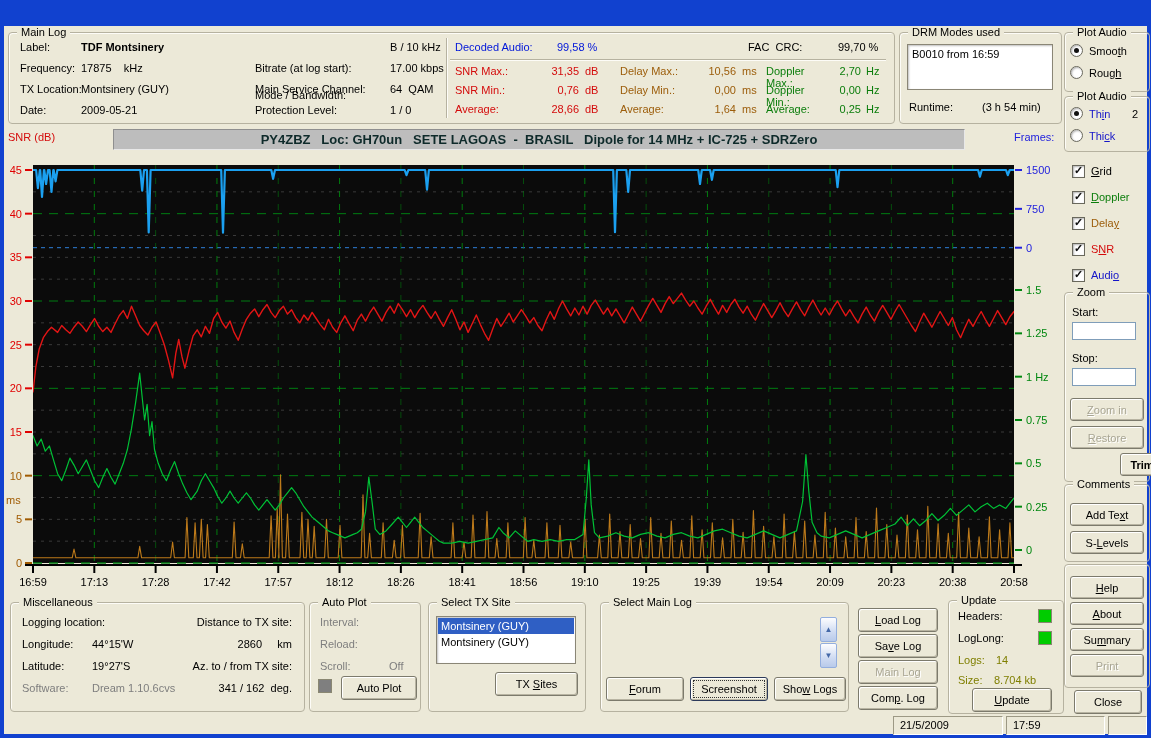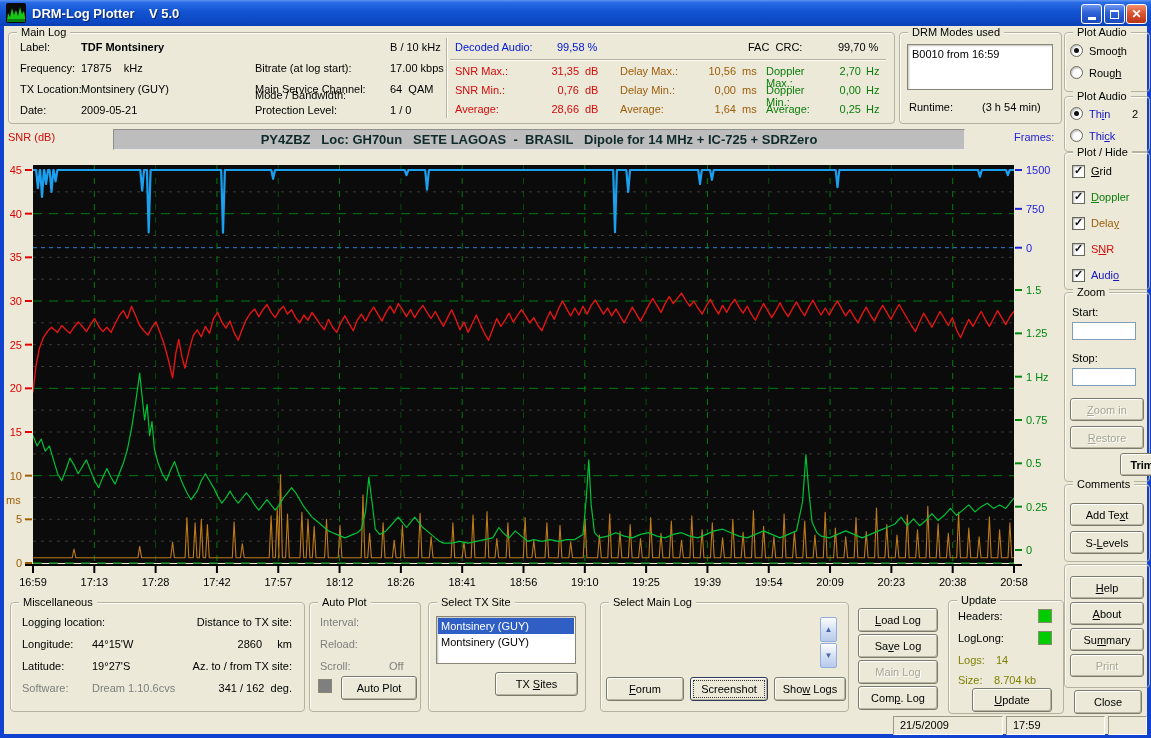--- a/index.html
+++ b/index.html
@@ -38,39 +38,20 @@
   .chart-header{position:absolute;left:113px;top:129px;width:852px;height:21px;background:#bdbdbd;border:1px solid;border-color:#8f8f8f #e8e8e8 #e8e8e8 #8f8f8f;box-sizing:border-box;text-align:center;font-weight:bold;font-size:13px;color:#0e2a2a;line-height:19px;white-space:pre;}
   .sp{position:absolute;top:716px;height:19px;border:1px solid;border-color:#9c9884 #ffffff #ffffff #9c9884;padding:2px 6px;box-sizing:border-box;background:#ECE9D8;white-space:pre;}
   u{text-decoration:underline;}
 </style>
 </head>
 <body>
 
 <div class="window">
   <div class="bg"></div>
 
-  <div class="titlebar">
-    <span style="display:inline-block;width:20px;height:20px;">
-      <svg width="20" height="20">
-          <rect width="20" height="20" rx="2" fill="#0a0a0a"></rect>
-          <path d="M1 18 L2 10 4 14 6 5 8 12 10 7 12 13 14 4 16 11 18 8 19 14 19 19 1 19 Z" fill="#17c517"></path>
-          <path d="M1 19 L19 19 19 16 1 16 Z" fill="#0b7d0b"></path>
-        </svg>
-    </span>
-    <span class="title">DRM-Log Plotter    V 5.0</span>
-    <div class="wbtn blue" style="left:1081px;">
-        <span class="glyph-min"></span>
-      </div>
-    <div class="wbtn blue" style="left:1104px;">
-        <span class="glyph-max"></span>
-      </div>
-    <div class="wbtn red" style="left:1126px;">
-        <span>✕</span>
-      </div>
-  </div>
 
   <div class="gb" style="left:8px;top:32px;width:885px;height:90px;">
     <span class="lg">Main Log</span>
   </div>
   <span class="lbl" style="left:20px;top:41px;">Label:</span>
   <span class="lbl" style="left:81px;top:41px;font-weight:bold;">TDF Montsinery</span>
   <span class="lbl" style="left:20px;top:62px;">Frequency:</span>
   <span class="lbl" style="left:81px;top:62px;">17875    kHz</span>
   <span class="lbl" style="left:20px;top:83px;">TX Location:</span>
   <span class="lbl" style="left:81px;top:83px;">Montsinery (GUY)</span>
@@ -154,23 +135,20 @@
   <div class="abs" style="left:1070px;top:107px;width:74px;height:16px;">
     <span class="radio on"></span>
     <span class="lbl" style="left: 19px; top: 1px; color: rgb(20, 20, 200);">Th<u>i</u>n</span>
     <span class="lbl" style="left:62px;top:1px;color:#000;">2</span>
   </div>
   <div class="abs" style="left:1070px;top:129px;width:74px;height:16px;">
     <span class="radio"></span>
     <span class="lbl" style="left: 19px; top: 1px; color: rgb(20, 20, 200);">Thi<u>c</u>k</span>
   </div>
 
-  <div class="gb" style="left:1064px;top:152px;width:84px;height:136px;">
-    <span class="lg">Plot / Hide</span>
-  </div>
   <div class="abs" style="left:1072px;top:165px;width:70px;height:15px;">
     <span class="cb"></span>
     <span class="lbl" style="left: 19px; top: 0px; color: rgb(0, 0, 0);"><u>G</u>rid</span>
   </div>
   <div class="abs" style="left:1072px;top:191px;width:70px;height:15px;">
     <span class="cb"></span>
     <span class="lbl" style="left: 19px; top: 0px; color: rgb(11, 125, 11);"><u>D</u>oppler</span>
   </div>
   <div class="abs" style="left:1072px;top:217px;width:70px;height:15px;">
     <span class="cb"></span>

